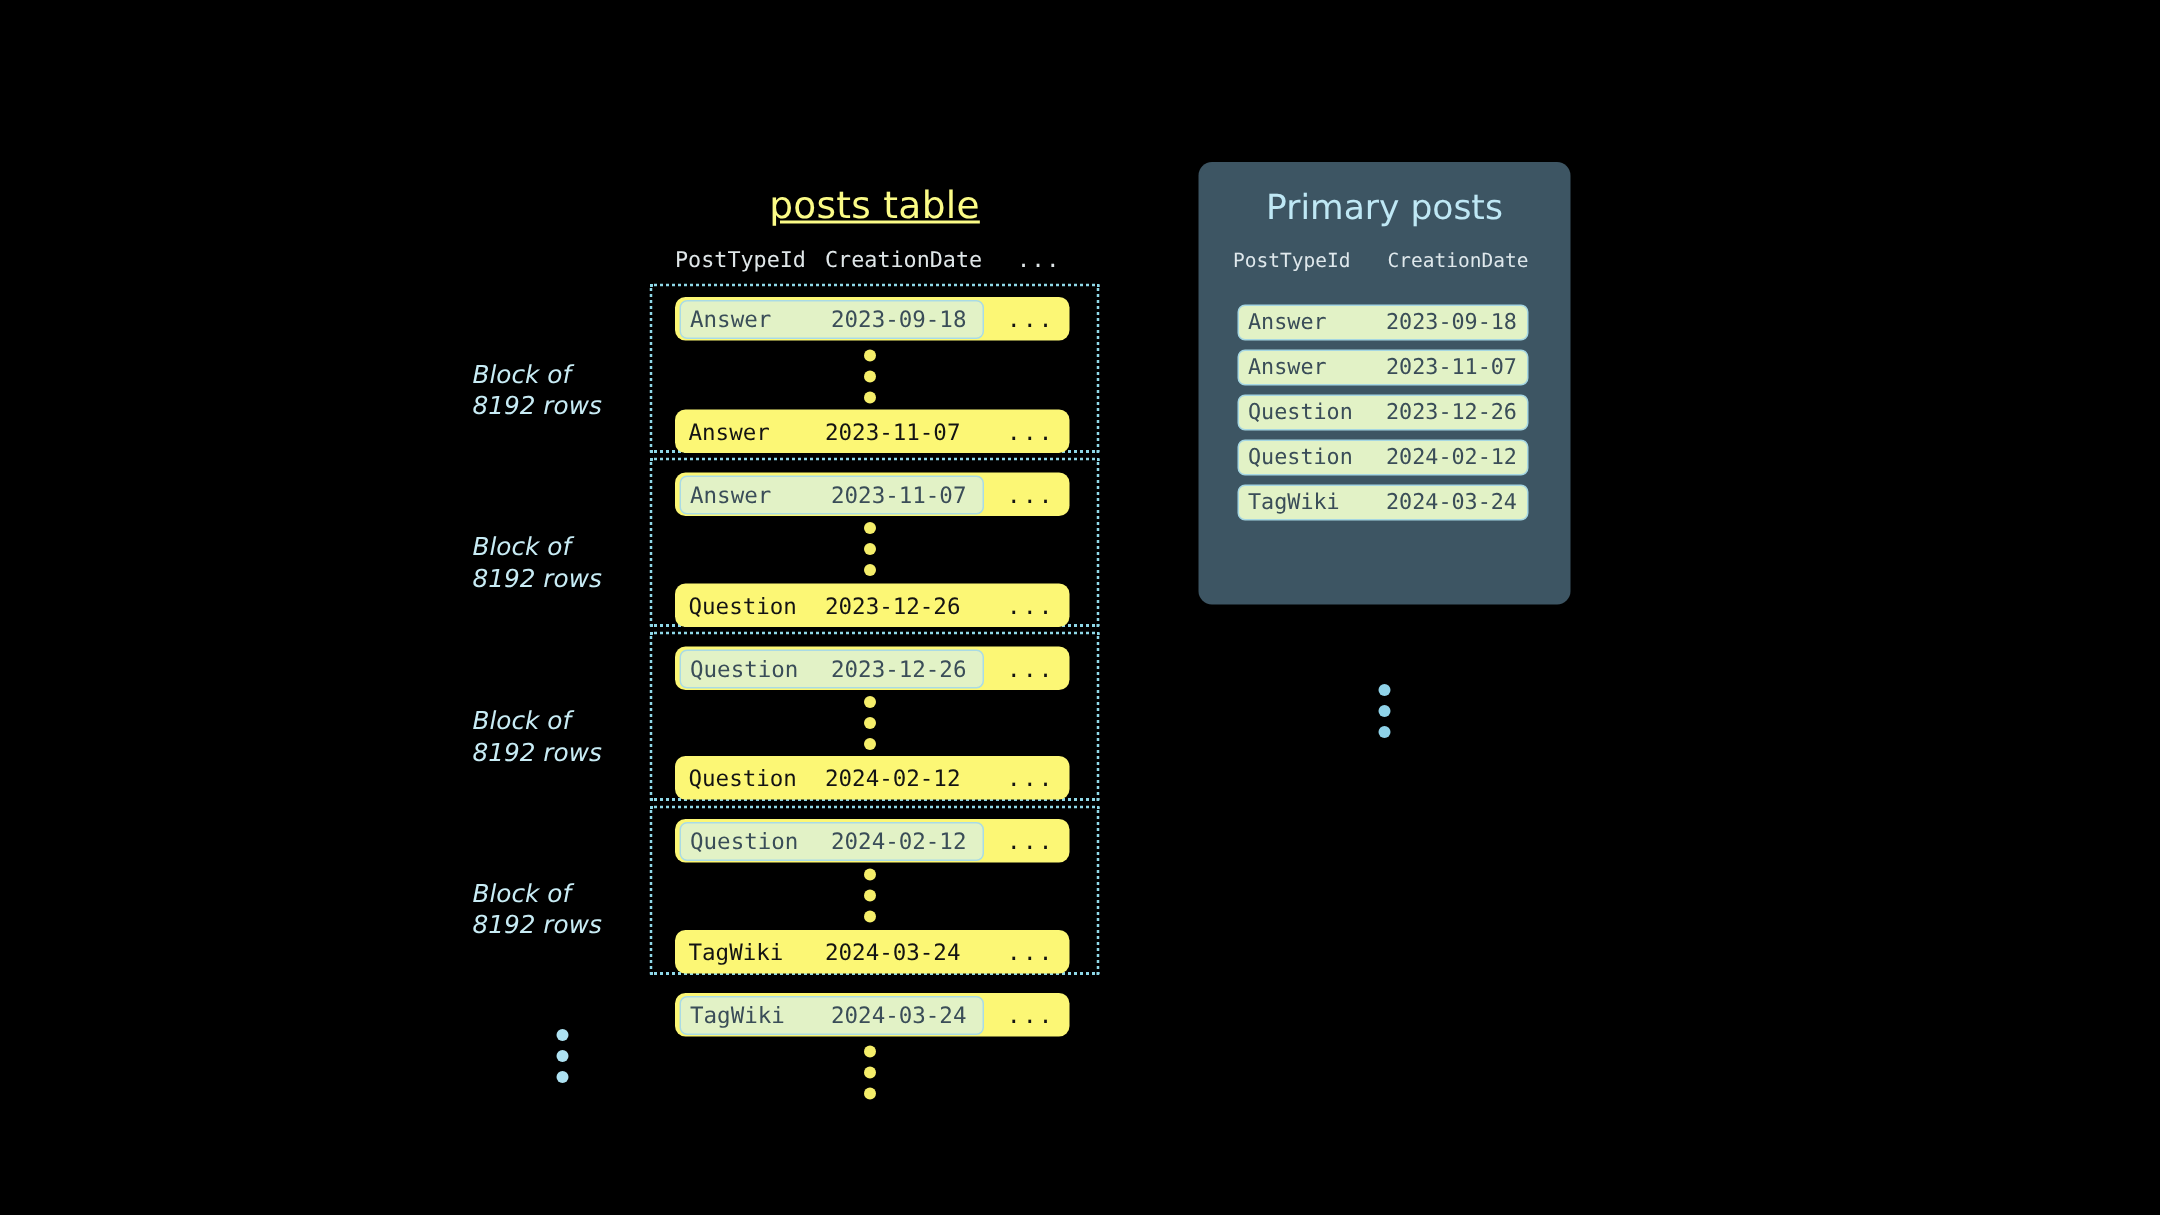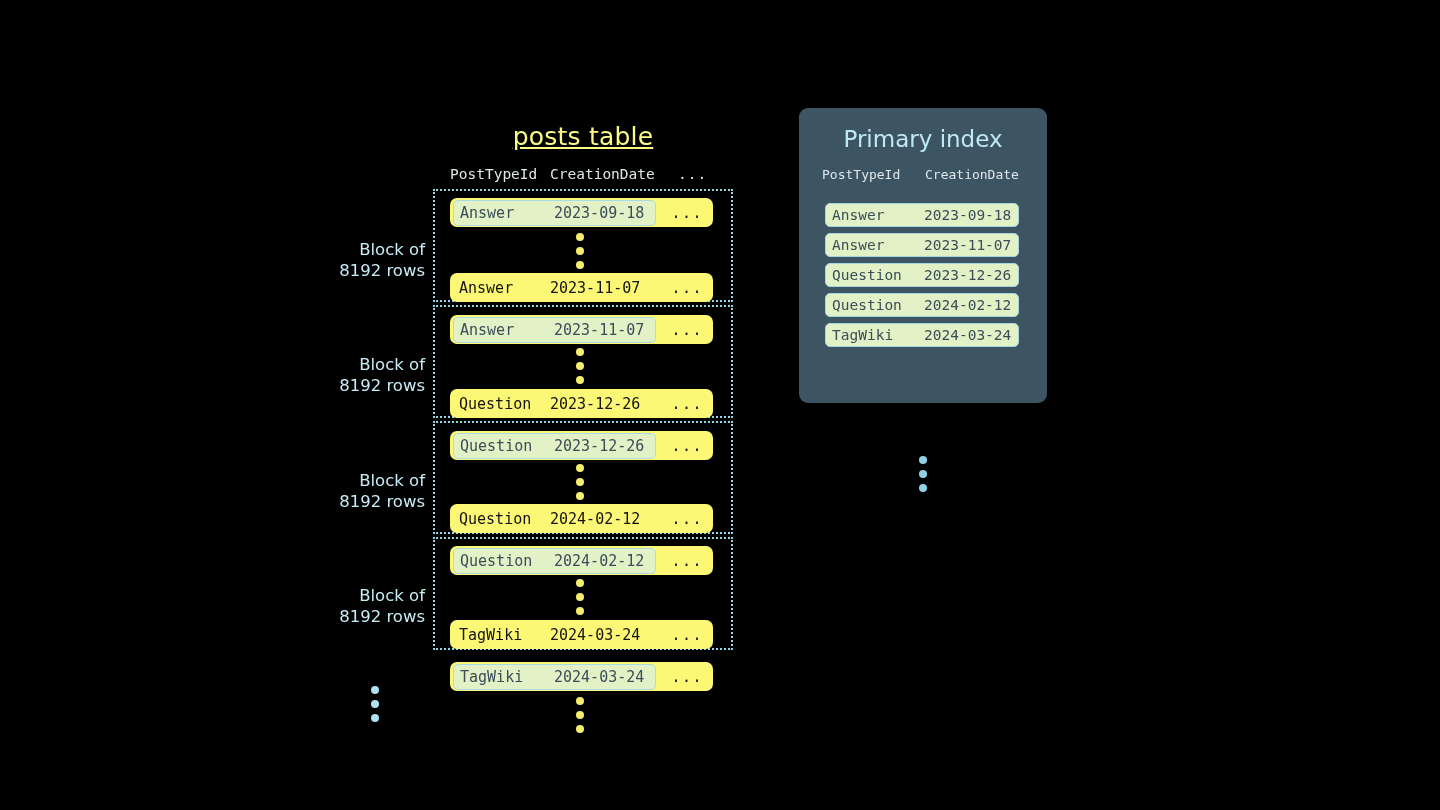--- a/index.html
+++ b/index.html
@@ -58,25 +58,26 @@
     left: 433px;
     width: 300px;
     border: 2px dotted #8fd8e8;
     border-radius: 1px;
   }
 
   .block-label {
     position: absolute;
     left: 315px;
     width: 110px;
-    text-align: right;
+    text-align: left;
     font-family: "DejaVu Sans", sans-serif;
     font-size: 16.5px;
     line-height: 21px;
     color: #c8ecf5;
+    font-style: italic;
   }
 
   
   .trow {
     position: absolute;
     left: 450px;
     width: 263px;
     height: 29px;
     background: #fcf775;
     border-radius: 7px;
@@ -320,21 +321,21 @@
     <i></i>
   </div>
 <div class="vdots cyan" style="top:686px;">
     <i></i>
     <i></i>
     <i></i>
   </div>
 
 <div id="primary-index-panel">
 
-  <div id="primary-index-title">Primary index</div>
+  <div id="primary-index-title">Primary posts</div>
 
   <div id="index-col-headers">
     <span class="ch ch-posttypeid">PostTypeId</span>
     <span class="ch ch-creationdate">CreationDate</span>
   </div>
 
   <div class="irow" style="top:95px;">
     <span class="c1">Answer</span><span class="c2">2023-09-18</span>
   </div>
   <div class="irow" style="top:125px;">

